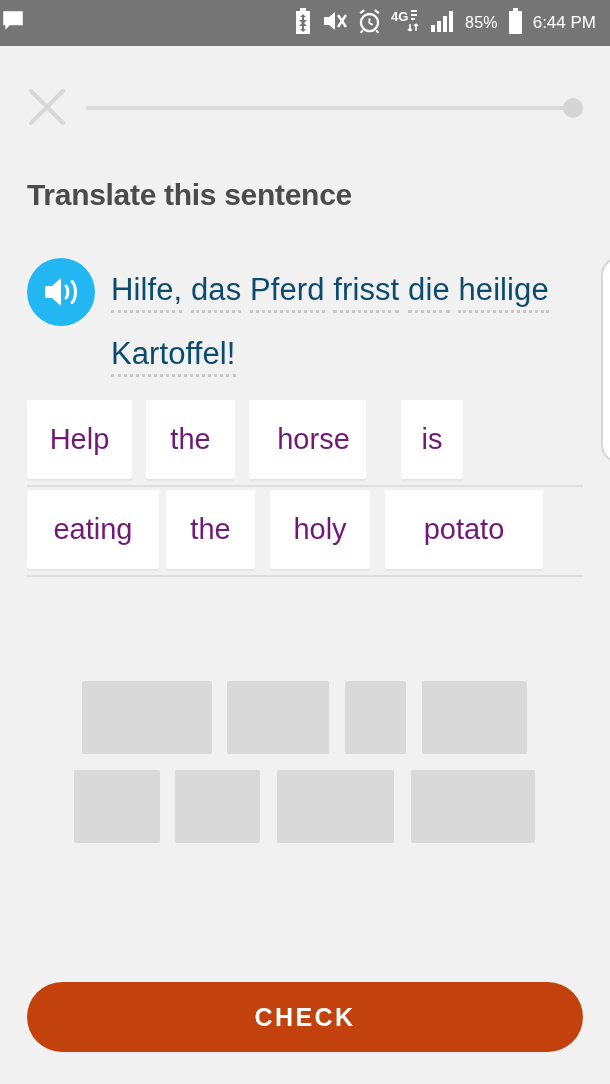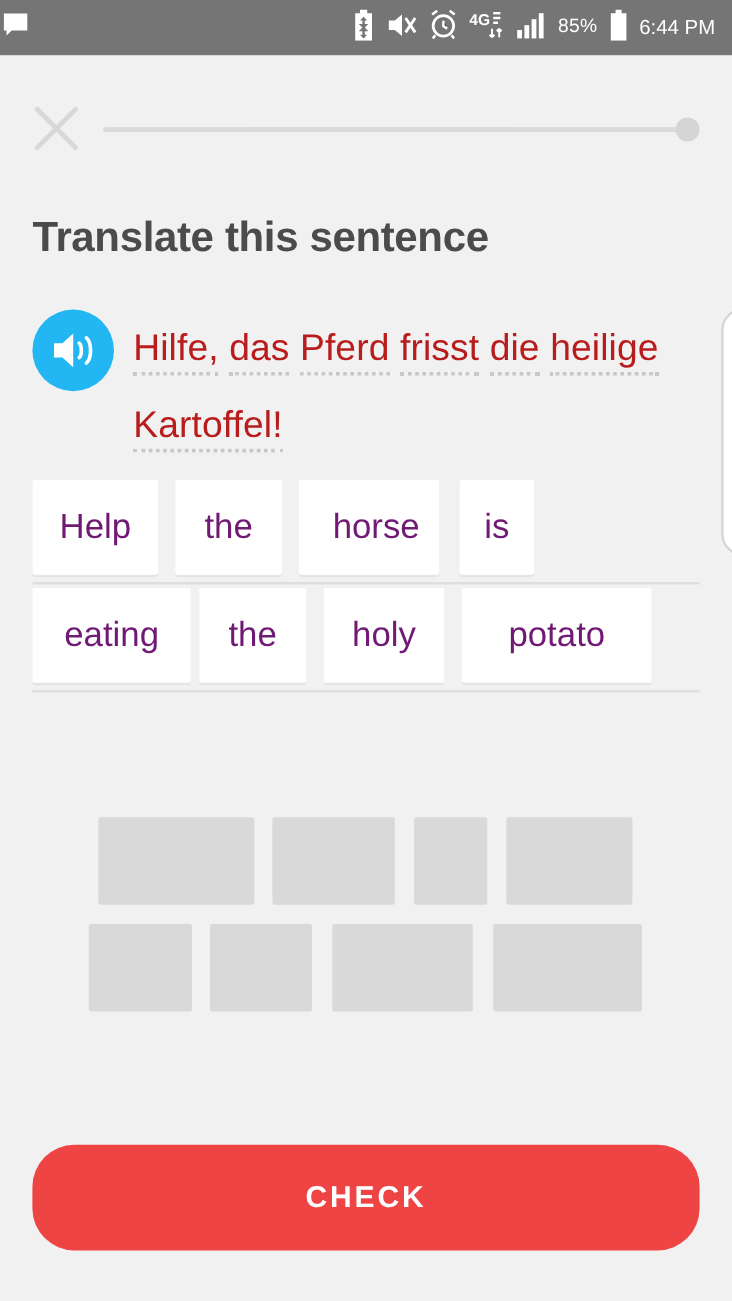--- a/index.html
+++ b/index.html
@@ -80,21 +80,21 @@
     right: -5px; top: -8px;
     width: 20px; height: 20px;
     border-radius: 50%;
     background: #d5d5d5;
   }
 
   
   .title {
     position: absolute;
     left: 27px; top: 178px;
-    font-size: 35px;
+    font-size: 30px;
     font-weight: bold;
     color: #4b4b4b;
     letter-spacing: -0.3px;
   }
 
   
   .prompt {
     position: absolute;
     left: 27px; top: 258px;
     width: 560px;
@@ -105,21 +105,21 @@
     border-radius: 50%;
     background: #22b7f2;
     display: flex;
     align-items: center;
     justify-content: center;
     margin-right: 16px;
     cursor: pointer;
   }
   .sentence {
     font-size: 31px;
-    color: #b91c1c;
+    color: #0c4a6e;
     line-height: 64px;
     letter-spacing: 0.1px;
   }
   .hint-word {
     border-bottom: 3px dotted #c8c8c8;
     padding-bottom: 3px;
     cursor: pointer;
     white-space: nowrap;
   }
 
@@ -176,23 +176,23 @@
   .bank-row { position: relative; height: 89px; }
   .ghost {
     position: absolute;
     background: #d9d9d9;
     border-radius: 2px;
   }
 
   
   .check-btn {
     position: absolute;
-    left: 27px; top: 954px;
-    width: 556px; height: 88px;
-    background: #ef4444;
+    left: 27px; top: 982px;
+    width: 556px; height: 70px;
+    background: #c2410c;
     border: none;
     border-radius: 35px;
     color: #ffffff;
     font-size: 25px;
     font-weight: bold;
     letter-spacing: 2.4px;
     font-family: "Liberation Sans", sans-serif;
     cursor: pointer;
   }
 </style>
@@ -279,21 +279,21 @@
       </svg>
     </div>
     <div class="sentence" id="sentence"><span class="hint-word">Hilfe,</span> <span class="hint-word">das</span> <span class="hint-word">Pferd</span> <span class="hint-word">frisst</span> <span class="hint-word">die</span> <span class="hint-word">heilige</span> <span class="hint-word">Kartoffel!</span></div>
   </div>
 
   <div class="answer-area" id="answer-area">
       <div class="answer-row">
         <div class="tile" style="left: 27px; width: 105px;">Help</div>
         <div class="tile" style="left: 146px; width: 89px;">the</div>
         <div class="tile" style="left: 249px; width: 117px; padding-left: 12px;">horse</div>
-        <div class="tile" style="left: 383px; width: 62px;">is</div>
+        <div class="tile" style="left: 401px; width: 62px;">is</div>
       </div>
       <div class="answer-row">
         <div class="tile" style="left: 27px; width: 132px;">eating</div>
         <div class="tile" style="left: 166px; width: 89px;">the</div>
         <div class="tile" style="left: 270px; width: 100px;">holy</div>
         <div class="tile" style="left: 385px; width: 158px;">potato</div>
       </div>
     </div>
 
   <div class="bank" id="bank">

